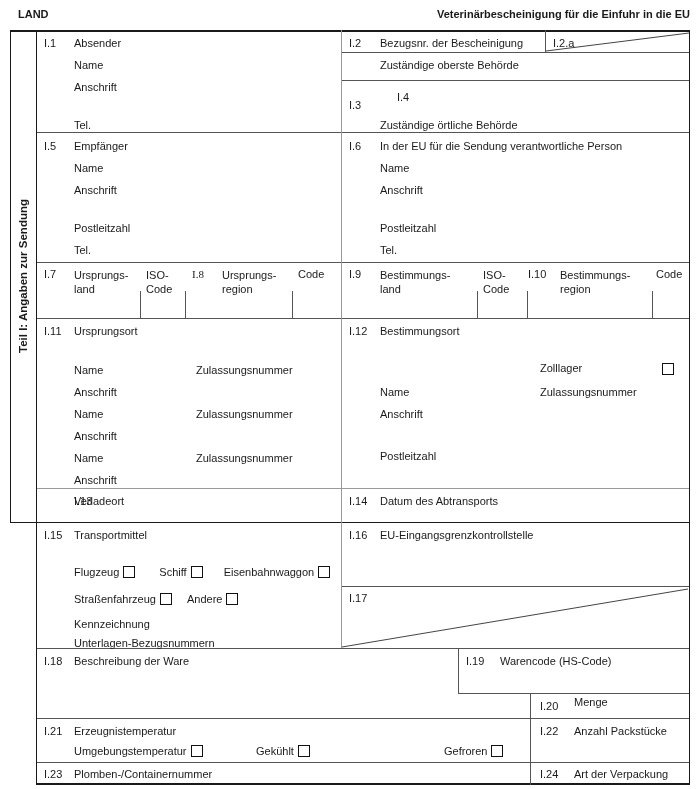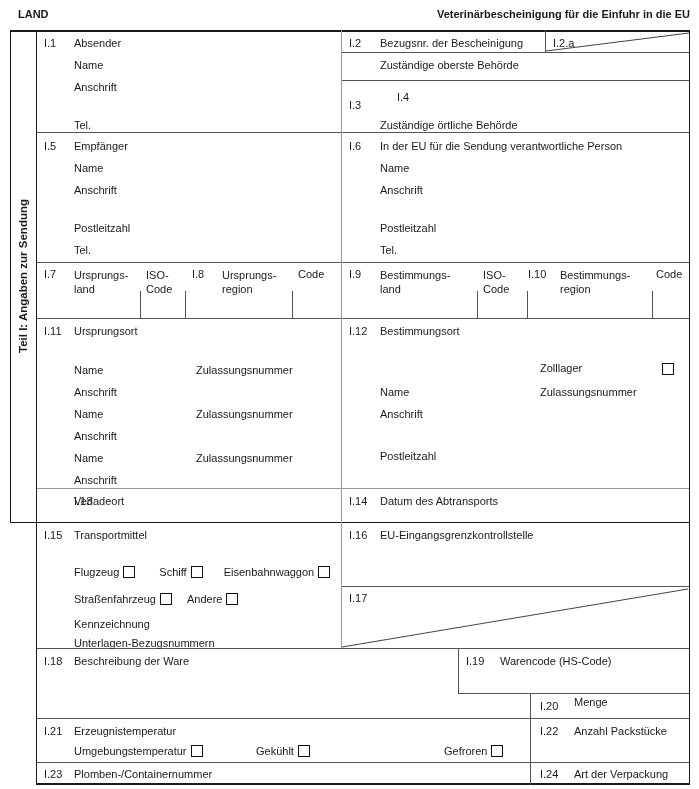--- a/index.html
+++ b/index.html
@@ -99,21 +99,21 @@
 
   <span class="t" style="left:44px;top:268px;">I.7</span>
   <span class="t two" style="left:74px;top:268px;">
       <span>Ursprungs-</span>
       <span>land</span>
     </span>
   <span class="t two" style="left:146px;top:268px;">
       <span>ISO-</span>
       <span>Code</span>
     </span>
-  <span class="t" style="left:192px;top:268px;">I.8</span>
+  <span class="t" style="left:192px;top:268px;font-family:Liberation Serif, serif;">I.8</span>
   <span class="t two" style="left:222px;top:268px;">
       <span>Ursprungs-</span>
       <span>region</span>
     </span>
   <span class="t" style="left:298px;top:268px;">Code</span>
 
   <span class="t" style="left:349px;top:268px;">I.9</span>
   <span class="t two" style="left:380px;top:268px;">
       <span>Bestimmungs-</span>
       <span>land</span>

